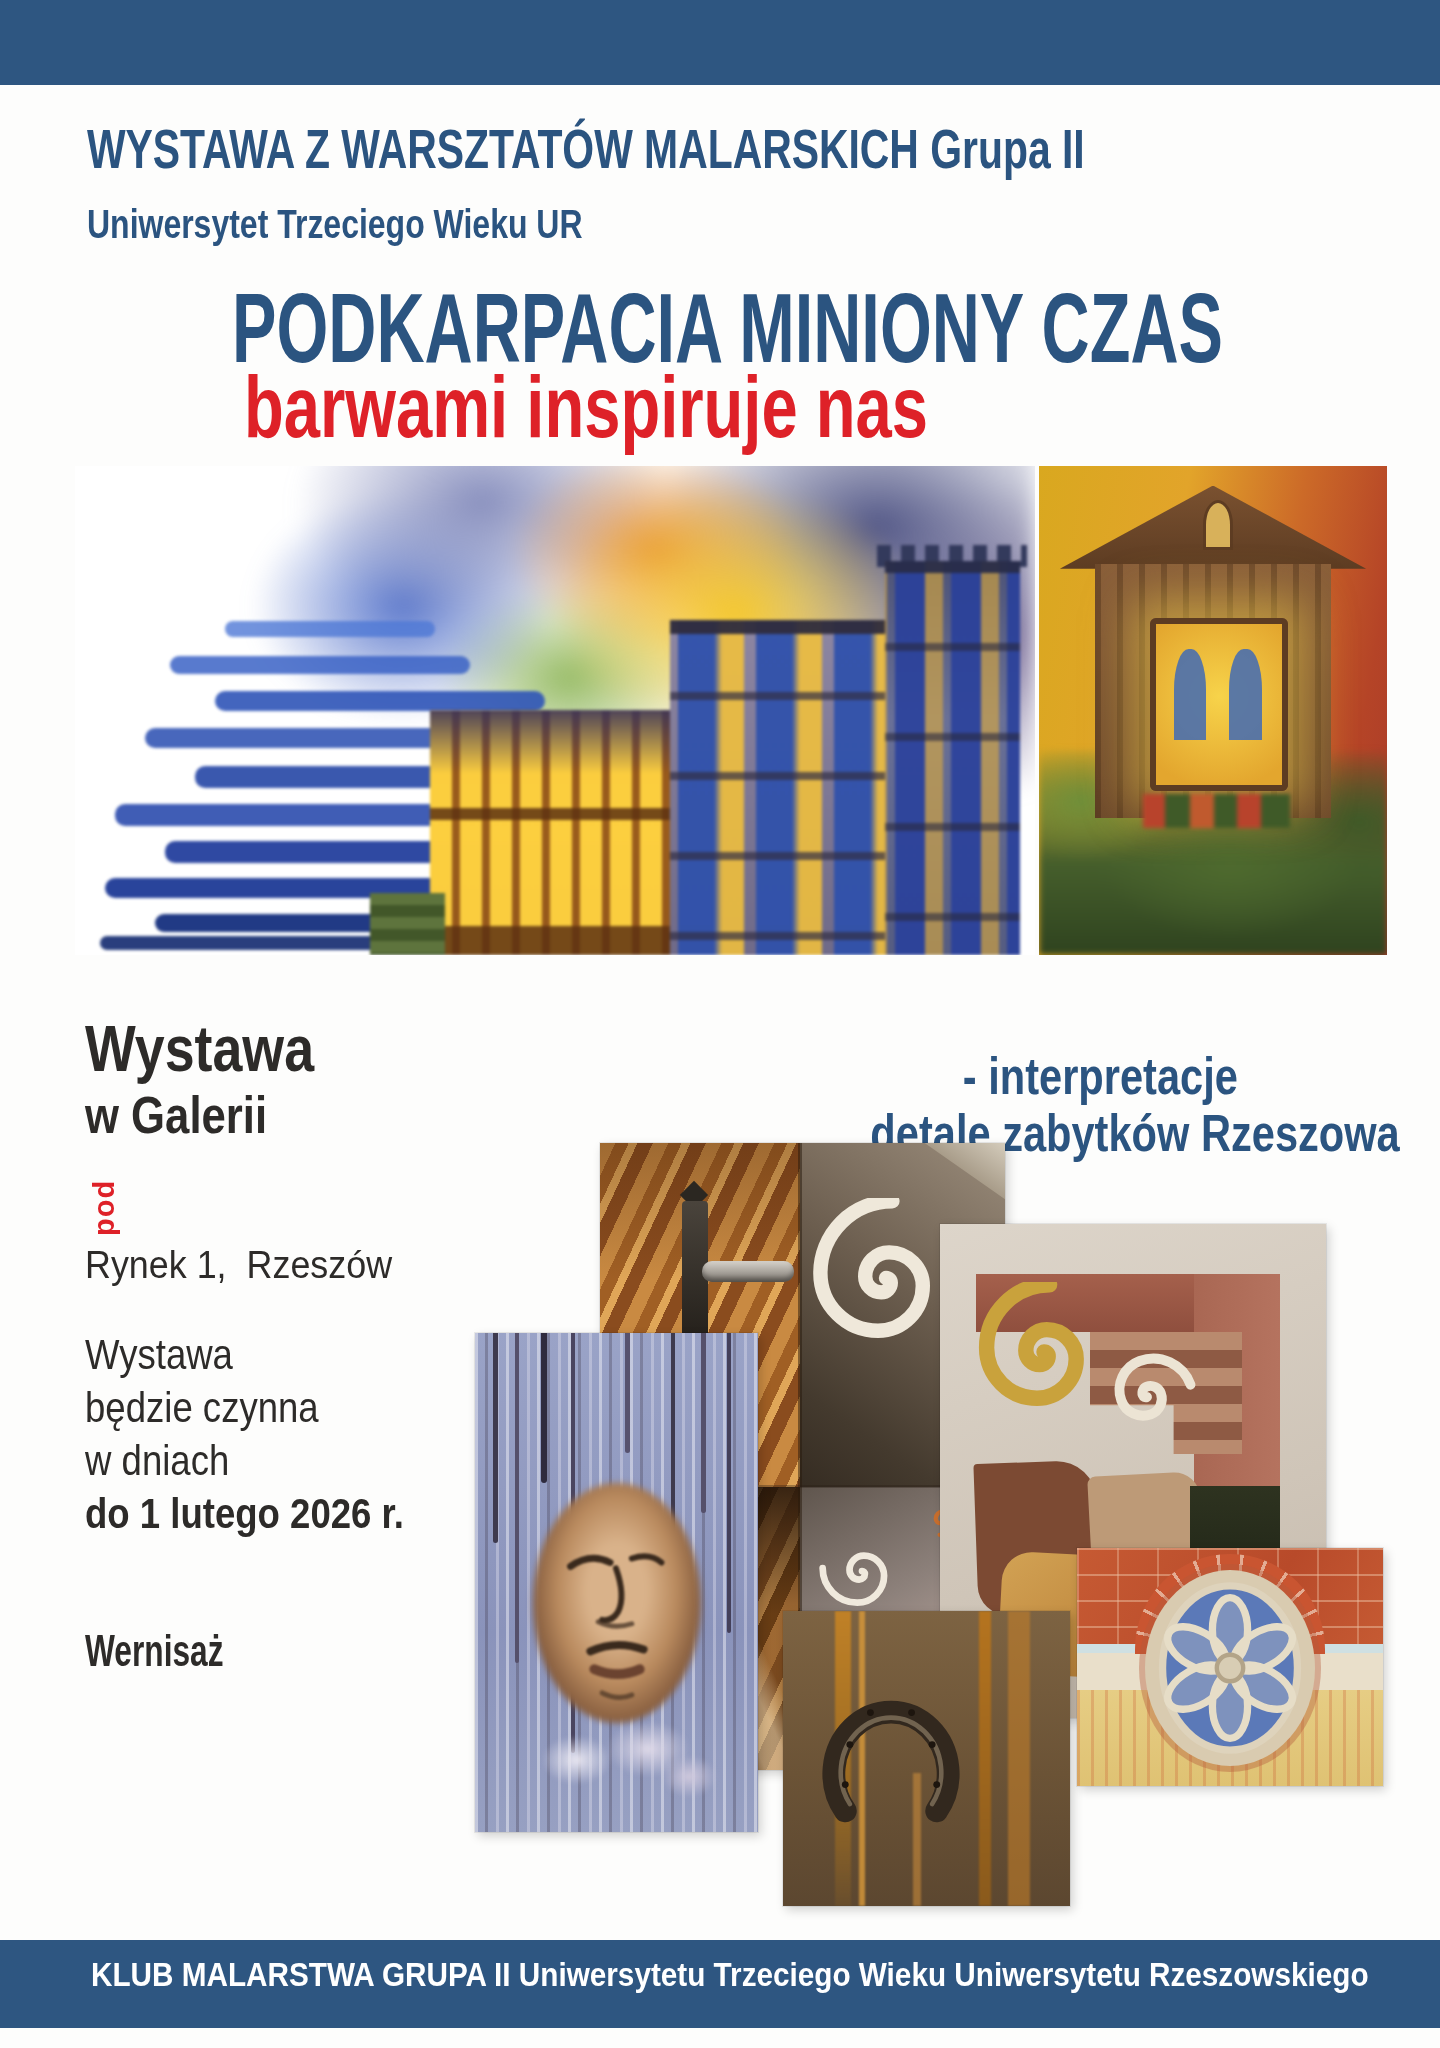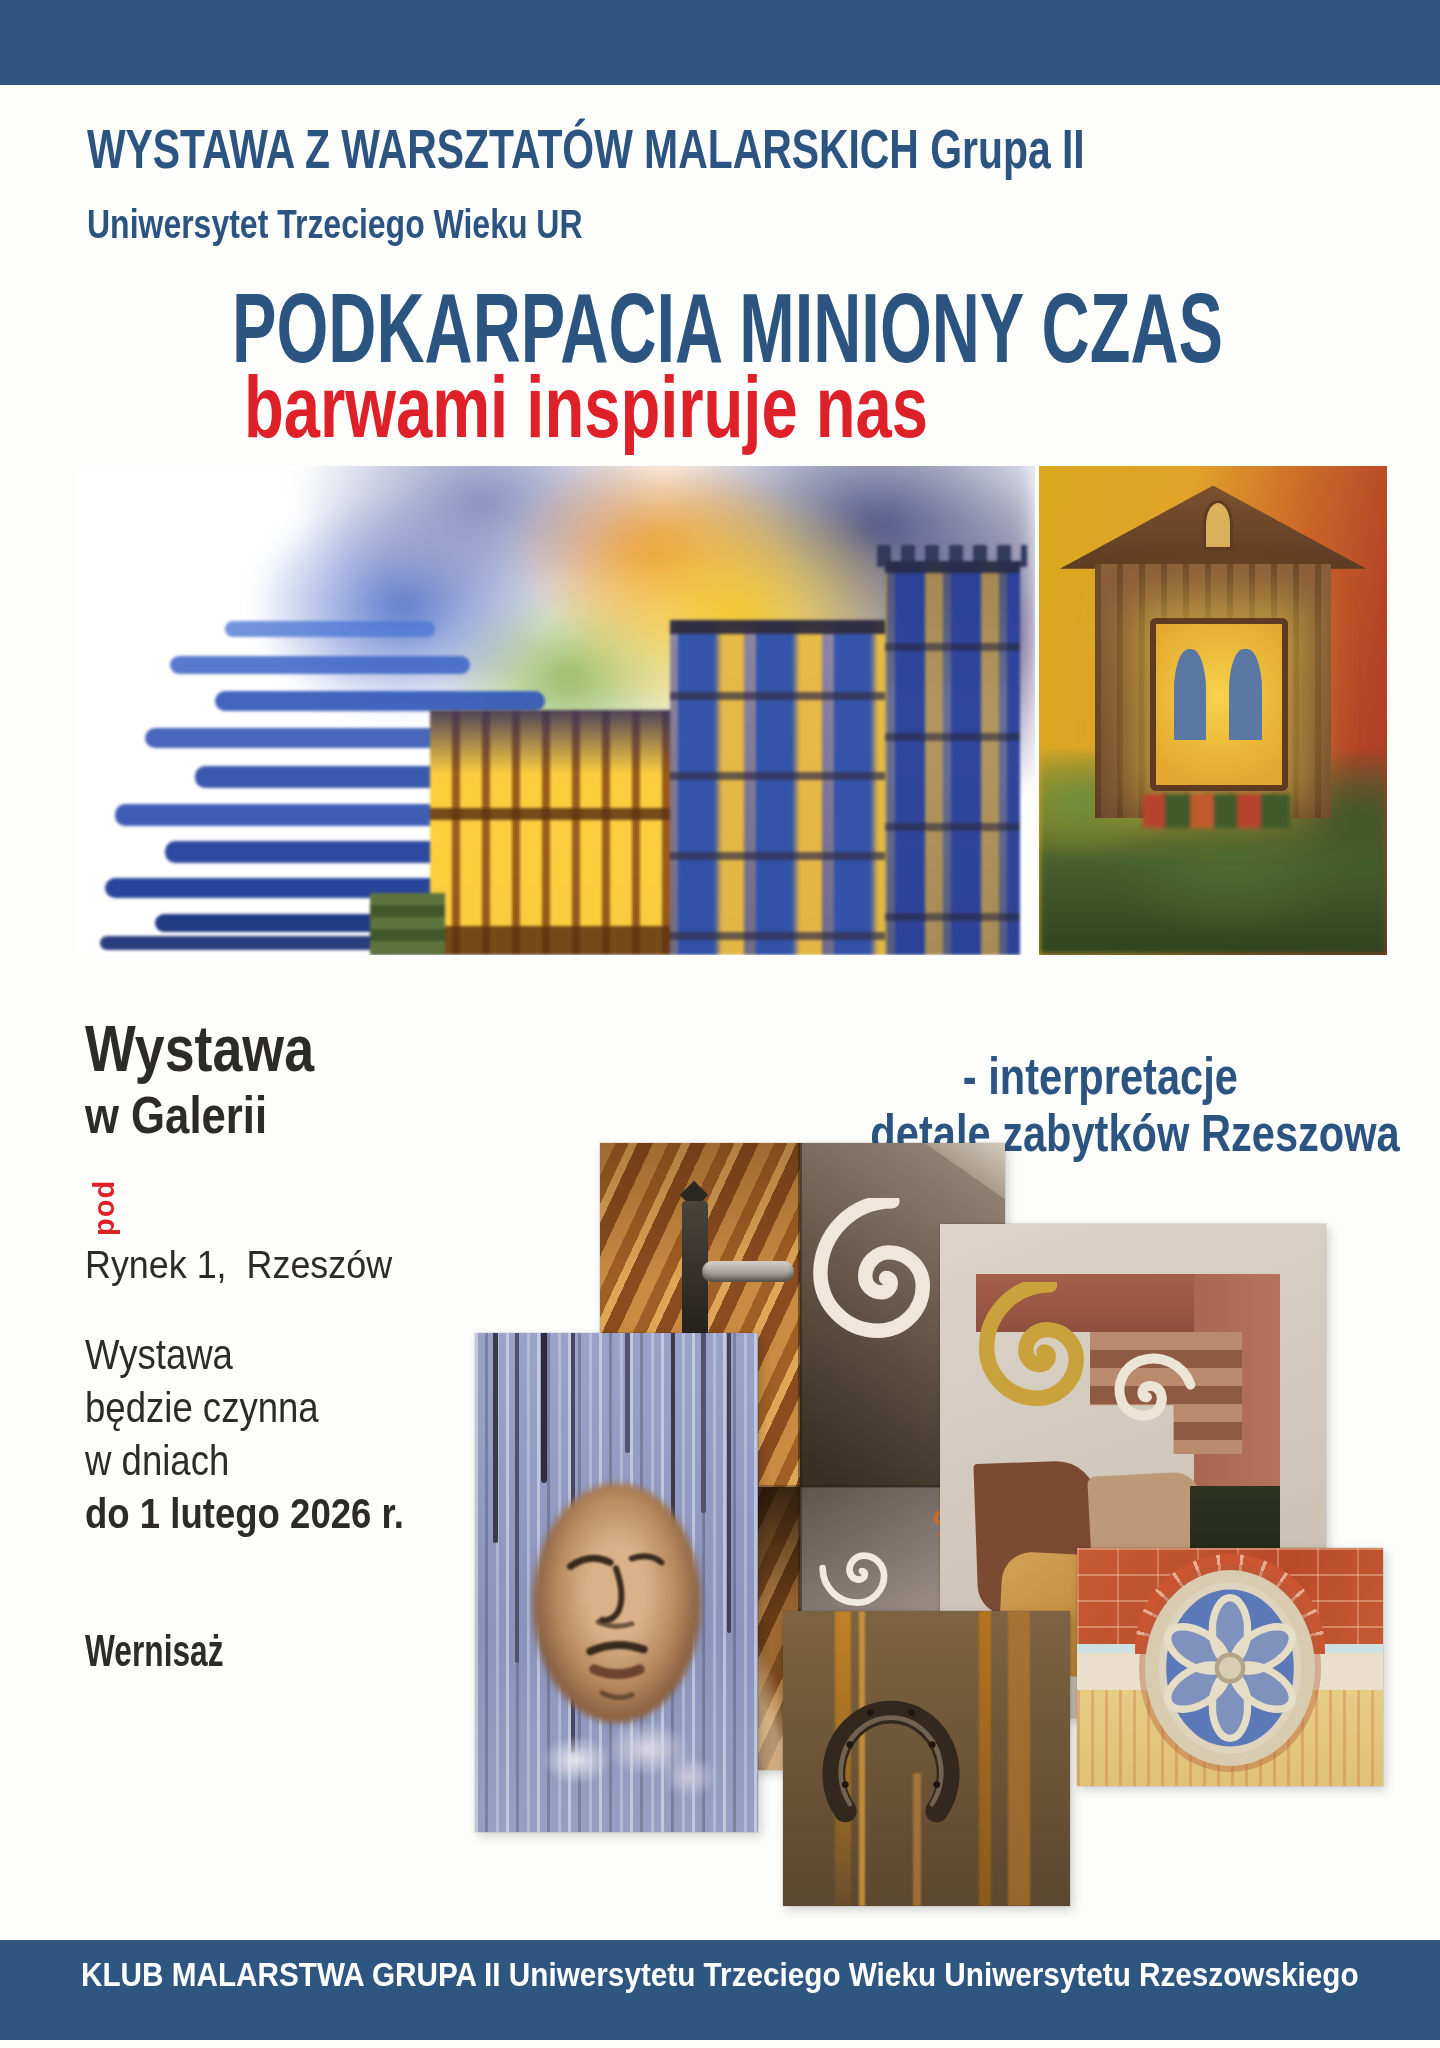--- a/index.html
+++ b/index.html
@@ -164,21 +164,21 @@
       linear-gradient(120deg,#c65a33,#b84a2a 50%,#cd6438);}
   .ros-band{left:0;top:96px;width:100%;height:46px;background:linear-gradient(180deg,#cfe0e2 0 9px,#e9dfca 9px);}
   .ros-bottom{left:0;top:142px;width:100%;height:96px;
     background:repeating-linear-gradient(90deg, rgba(200,90,50,.28) 0 3px, transparent 3px 14px),
       linear-gradient(180deg,#e6cd84,#dfc273);}
   .ros-arch{left:58px;top:6px;width:190px;height:100px;border-radius:95px 95px 0 0;
     background:repeating-conic-gradient(from 270deg at 50% 100%, #c95531 0deg 12deg, #e3ac93 12deg 14deg);}
   .ros-medallion{left:68px;top:22px;width:170px;height:196px;border-radius:50%;background:#d9cbb0;
     box-shadow:0 0 0 6px rgba(180,90,60,.4);display:flex;align-items:center;justify-content:center;}
   
-  .footer-bar{top:1940px;height:100px;display:flex;justify-content:center;}
+  .footer-bar{top:1940px;height:88px;display:flex;justify-content:flex-end;}
   .footer-text{margin-top:16px;font-size:33px;font-weight:bold;color:#fff;white-space:nowrap;
     transform:scaleX(.9);transform-origin:50% 0;}
 </style>
 </head>
 <body>
 
 <div class="poster">
 
   <div class="abs bar" style="top:0;height:85px;"></div>
 

